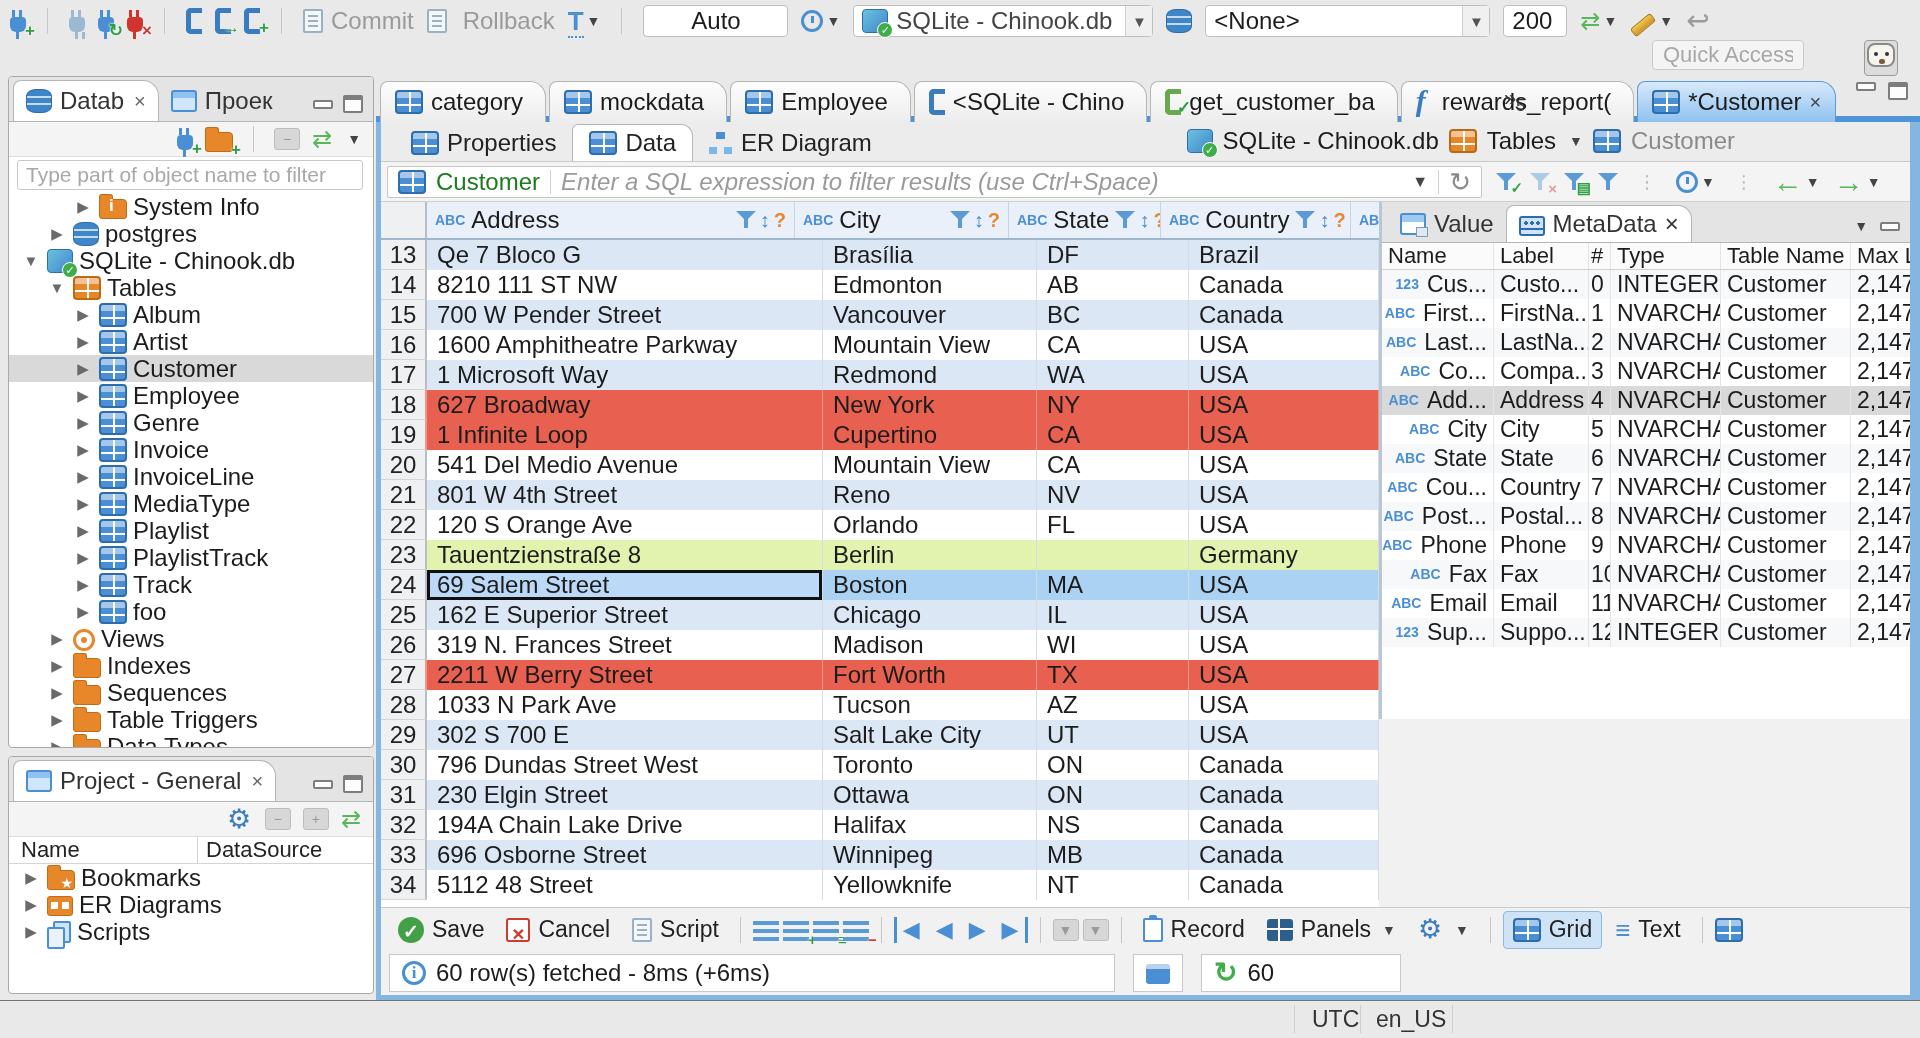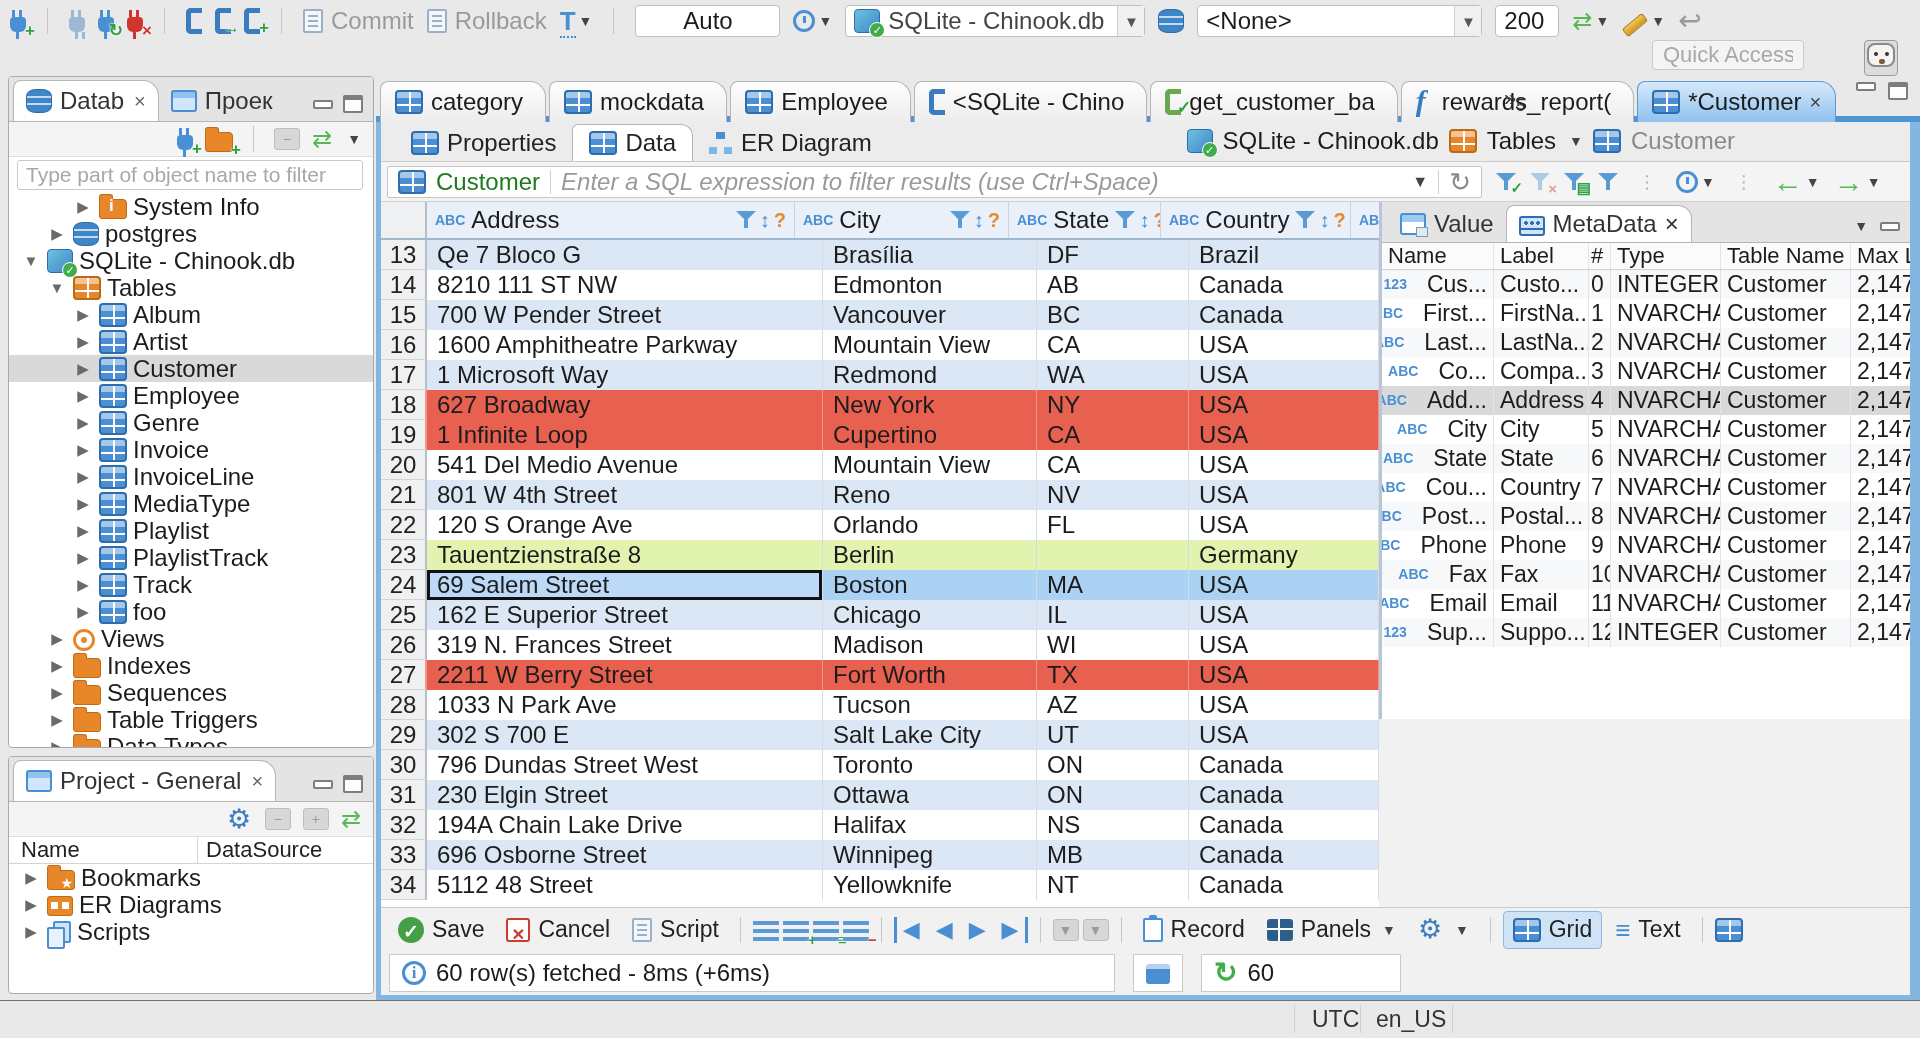--- a/index.html
+++ b/index.html
@@ -186,21 +186,21 @@
   #ptabs{height:40px;background:#e4e4e4;border-bottom:1px solid #b5b5b5;display:flex;align-items:flex-end;padding-left:6px}
   .ptab{height:36px;display:flex;align-items:center;gap:8px;padding:0 12px;font-size:24px;border-radius:8px 14px 0 0;color:#333}
   .ptab.on{background:#fff;border:1px solid #b5b5b5;border-bottom:none}
   #ptabs .ctr{margin-left:auto;display:flex;align-items:center;gap:12px;padding:0 10px 8px 0}
   .phead{display:flex;height:26px;border-bottom:1px solid #cfcfcf;font-size:22px;align-items:center;background:#fbfbfb}
   .pc{padding:0 6px;overflow:hidden;white-space:nowrap;flex:none;box-sizing:border-box;border-right:1px solid #e4e4e4}
   .pcn{width:112px}.pcl{width:95px}.pcnum{width:22px;padding:0 2px}.pct{width:110px}.pctb{width:130px}.pcm{width:60px;text-align:right;border-right:none;padding-right:2px}
   .prow{display:flex;height:29px;line-height:29px;font-size:23px}
   .prow:nth-child(odd){background:#f6f8fa}
   .prow.sel{background:#d9d9d9}
-  .prow .pcn{text-align:left;padding-left:24px;display:flex;align-items:center;justify-content:flex-end;gap:20px}
+  .prow .pcn{text-align:left;padding-left:24px;display:flex;align-items:center;justify-content:flex-end;gap:8px}
   .tmark{color:#4a8fd3;font-size:14px;font-weight:bold;flex:none}
 
   #edittb{position:absolute;left:0;top:785px;width:100%;height:44px;background:#f1f1f1;border-top:1px solid #c9c9c9;display:flex;align-items:center;padding:0 8px;gap:4px;box-sizing:border-box}
   .tbtn{display:flex;align-items:center;gap:8px;padding:0 9px;height:36px;font-size:23px;color:#222;border-radius:4px}
   .tbtn.pressed{background:#cfe3f7;border:1px solid #8fb8dd}
   .navg{color:#4a8fd3;font-size:22px;padding:0 6px}
   .navg.bar-l{border-left:3px solid #4a8fd3}
   .navg.bar-r{border-right:3px solid #4a8fd3}
   .grayblock{width:24px;height:20px;background:#d7d7d7;border:1px solid #bdbdbd;border-radius:3px;color:#9a9a9a;font-size:14px;text-align:center;line-height:20px}
 
@@ -234,21 +234,21 @@
         <span class="badge">→</span>
       </span>
     <span class="ic ic-sqled">
         <span class="badge">+</span>
       </span>
     <span class="sep"></span>
     <span class="flex" style="gap:8px">
       <span class="ic ic-doc"></span>
       <span class="gray-label">Commit</span>
     </span>
-    <span class="flex" style="gap:8px">
+    <span class="flex" style="gap:16px">
       <span class="ic ic-doc"></span>
       <span class="gray-label">Rollback</span>
     </span>
     <span class="flex">
       <span class="ic ic-T"></span>
       <span class="caret">▼</span>
     </span>
     <span class="sep"></span>
     <span class="combo" style="width:145px;justify-content:center">
       <span>Auto</span>

